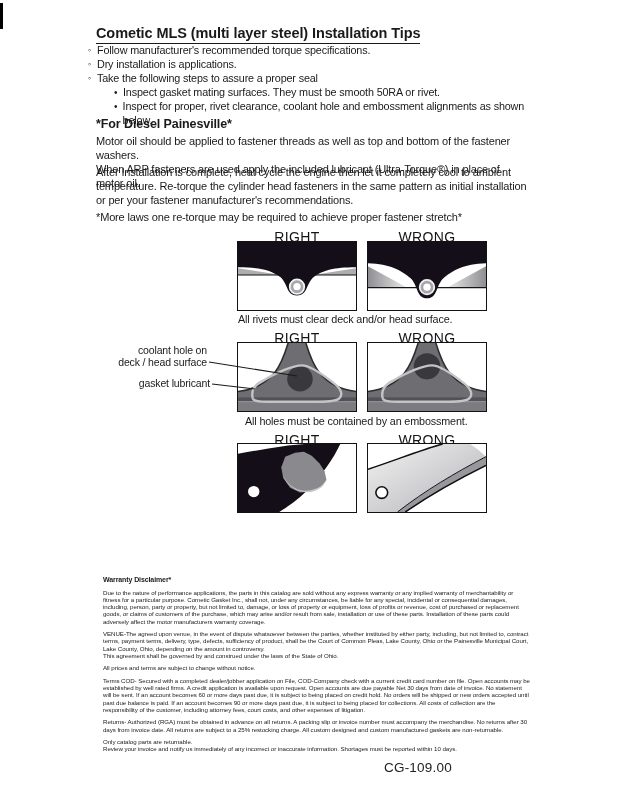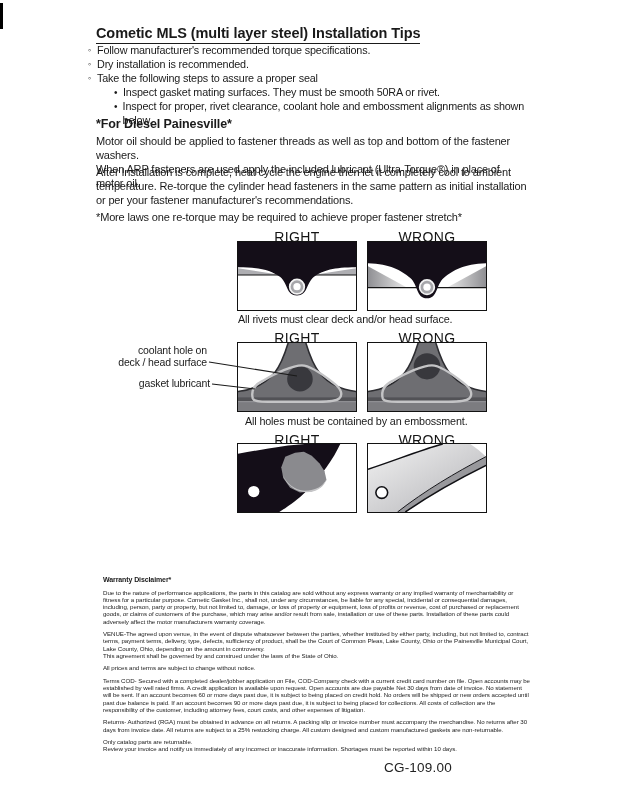--- a/index.html
+++ b/index.html
@@ -60,21 +60,21 @@
 
   <h1 class="abs title">Cometic MLS (multi layer steel) Installation Tips</h1>
 
   <div class="abs tips">
     <div class="tip-row">
       <span class="mk">◦</span>
       <span>Follow manufacturer's recommended torque specifications.</span>
     </div>
     <div class="tip-row">
       <span class="mk">◦</span>
-      <span>Dry installation is recommended.</span>
+      <span>Dry installation is applications.</span>
     </div>
     <div class="tip-row">
       <span class="mk">◦</span>
       <span>Take the following steps to assure a proper seal</span>
     </div>
     <div class="tip-row tip-sub">
       <span class="mk">•</span>
       <span>Inspect gasket mating surfaces.  They must be smooth 50RA or rivet.</span>
     </div>
     <div class="tip-row tip-sub">

